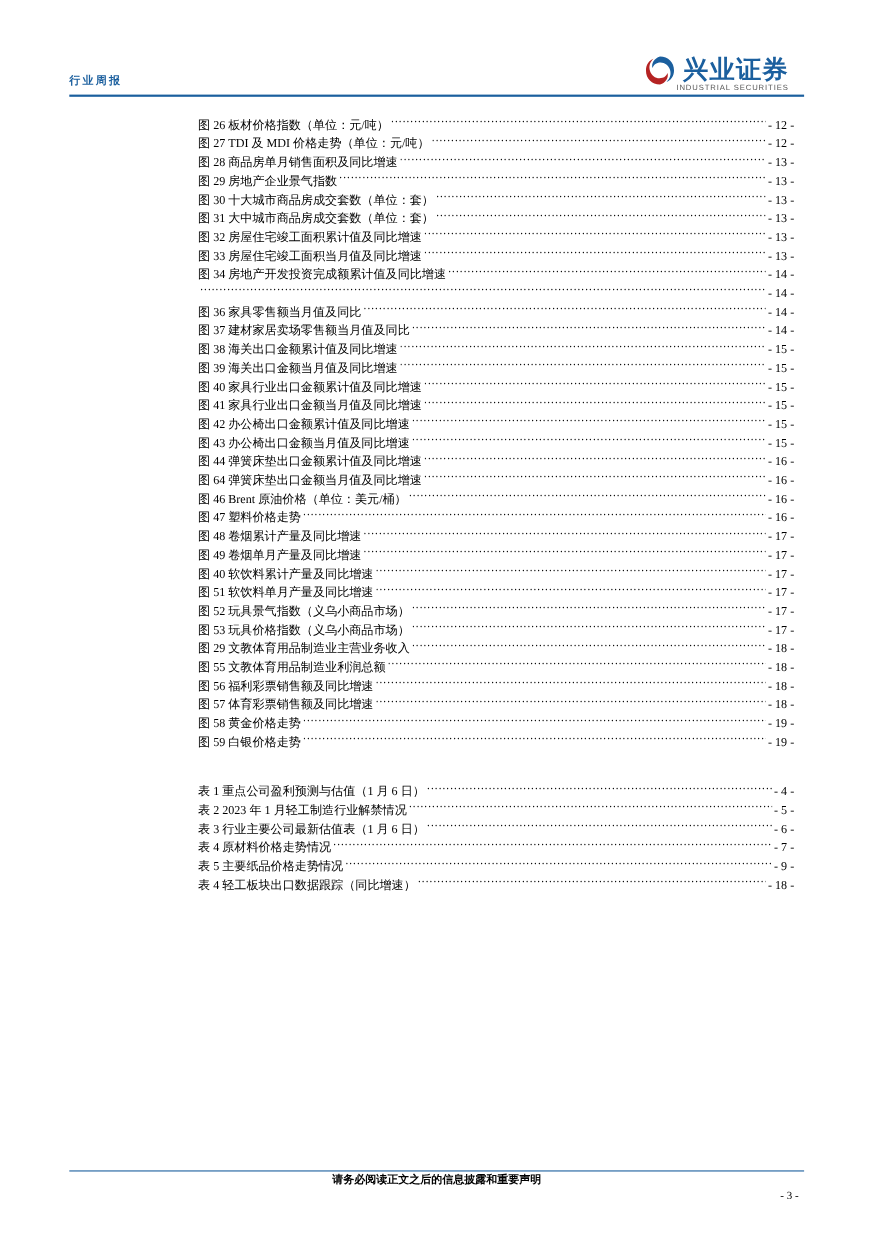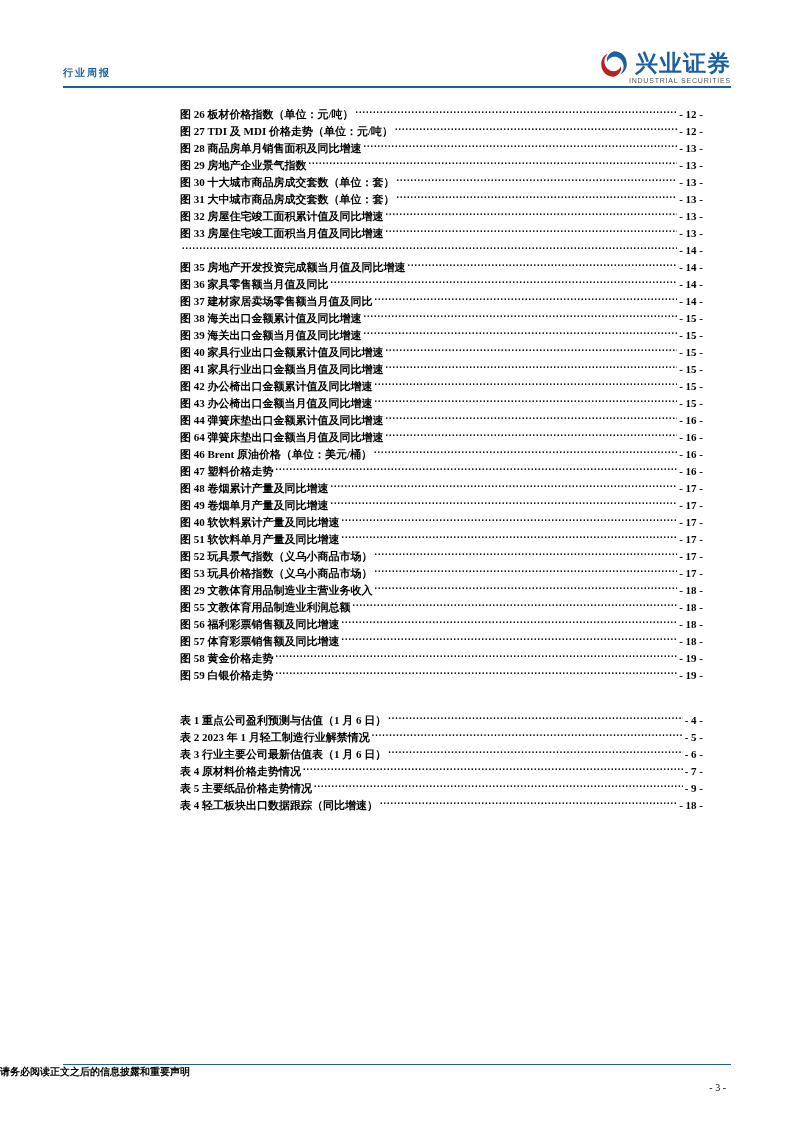--- a/index.html
+++ b/index.html
@@ -1,33 +1,33 @@
 <!DOCTYPE html>
 <html><head>
   <meta charset="utf-8">
   <style>
     * { box-sizing: border-box; margin: 0; padding: 0; }
     body { width: 794px; height: 1123px; background: #fff; font-family: "SimSun", "Songti SC", serif; position: relative; color: #000; }
     .page { width: 100%; height: 100%; position: relative; }
     .top-line { position: absolute; top: 86px; left: 63px; right: 63px; height: 2px; background: #1b5f9e; }
     .header-label { position: absolute; top: 66px; left: 63px; font-size: 10px; font-weight: bold; color: #1b5f9e; letter-spacing: 2px; }
-    .logo { position: absolute; top: 48px; right: 63px; text-align: right; }
+    .logo { position: absolute; top: 48px; right: 77px; text-align: right; }
     .logo-row { display: flex; align-items: center; justify-content: flex-end; gap: 6px; }
     .logo-glyph { width: 30px; height: 30px; }
     .logo-cn { font-size: 23px; font-weight: bold; color: #1b5f9e; font-family: "SimHei", sans-serif; letter-spacing: 1px; }
     .logo-en { font-size: 7px; color: #555; font-family: Arial, sans-serif; letter-spacing: 0.8px; margin-top: -2px; margin-left: 38px; }
-    .content { position: absolute; top: 106px; left: 180px; right: 91px; font-weight: bold; }
+    .content { position: absolute; top: 106px; left: 180px; right: 72px; }
     .toc-line { display: flex; align-items: baseline; white-space: nowrap; font-size: 11px; line-height: 17px; }
     .toc-label { flex: 0 0 auto; }
     .toc-dots { flex: 1 1 auto; overflow: hidden; position: relative; height: 11px; margin: 0 2px; }
     .toc-dots::after { content: "................................................................................................................................................................................................................................"; position: absolute; left: 0; bottom: 0; letter-spacing: 1px; font-size: 10px; color: #000; }
     .toc-page { flex: 0 0 auto; }
     .table-section { margin-top: 28px; }
     .footer-line { position: absolute; bottom: 58px; left: 63px; right: 63px; height: 1.5px; background: #1b5f9e; }
-    .footer-text { position: absolute; bottom: 44px; width: 100%; font-size: 10px; font-weight: bold; color: #000; }
+    .footer-text { position: absolute; bottom: 44px; width: 100%; text-align: center; font-size: 10px; font-weight: bold; color: #000; }
     .page-num { position: absolute; bottom: 30px; right: 68px; font-size: 10px; }
   </style>
 </head>
 <body>
 
 <div class="page">
 
   <div class="header-label">行业周报</div>
 
   <div class="logo">
@@ -80,25 +80,25 @@
           <span class="toc-label">图 32  房屋住宅竣工面积累计值及同比增速</span>
           <span class="toc-dots"></span>
           <span class="toc-page">- 13 -</span>
         </div>
         <div class="toc-line">
           <span class="toc-label">图 33  房屋住宅竣工面积当月值及同比增速</span>
           <span class="toc-dots"></span>
           <span class="toc-page">- 13 -</span>
         </div>
         <div class="toc-line">
-          <span class="toc-dots"></span>
-          <span class="toc-page">- 14 -</span>
-        </div>
-        <div class="toc-line">
-          <span class="toc-label">图 35  房地产开发投资完成额当月值及同比增速</span>
+          <span class="toc-label">图 34  房地产开发投资完成额累计值及同比增速</span>
+          <span class="toc-dots"></span>
+          <span class="toc-page">- 14 -</span>
+        </div>
+        <div class="toc-line">
           <span class="toc-dots"></span>
           <span class="toc-page">- 14 -</span>
         </div>
         <div class="toc-line">
           <span class="toc-label">图 36  家具零售额当月值及同比</span>
           <span class="toc-dots"></span>
           <span class="toc-page">- 14 -</span>
         </div>
         <div class="toc-line">
           <span class="toc-label">图 37  建材家居卖场零售额当月值及同比</span>

